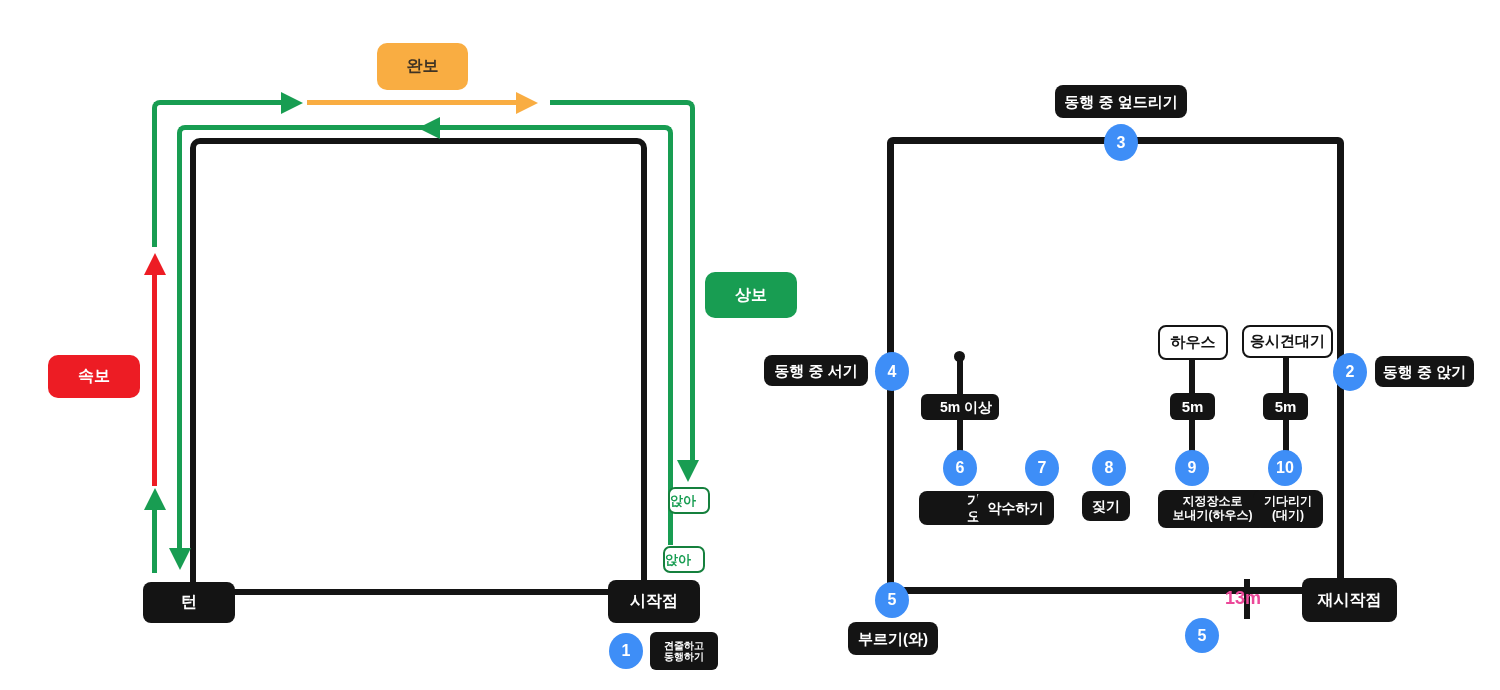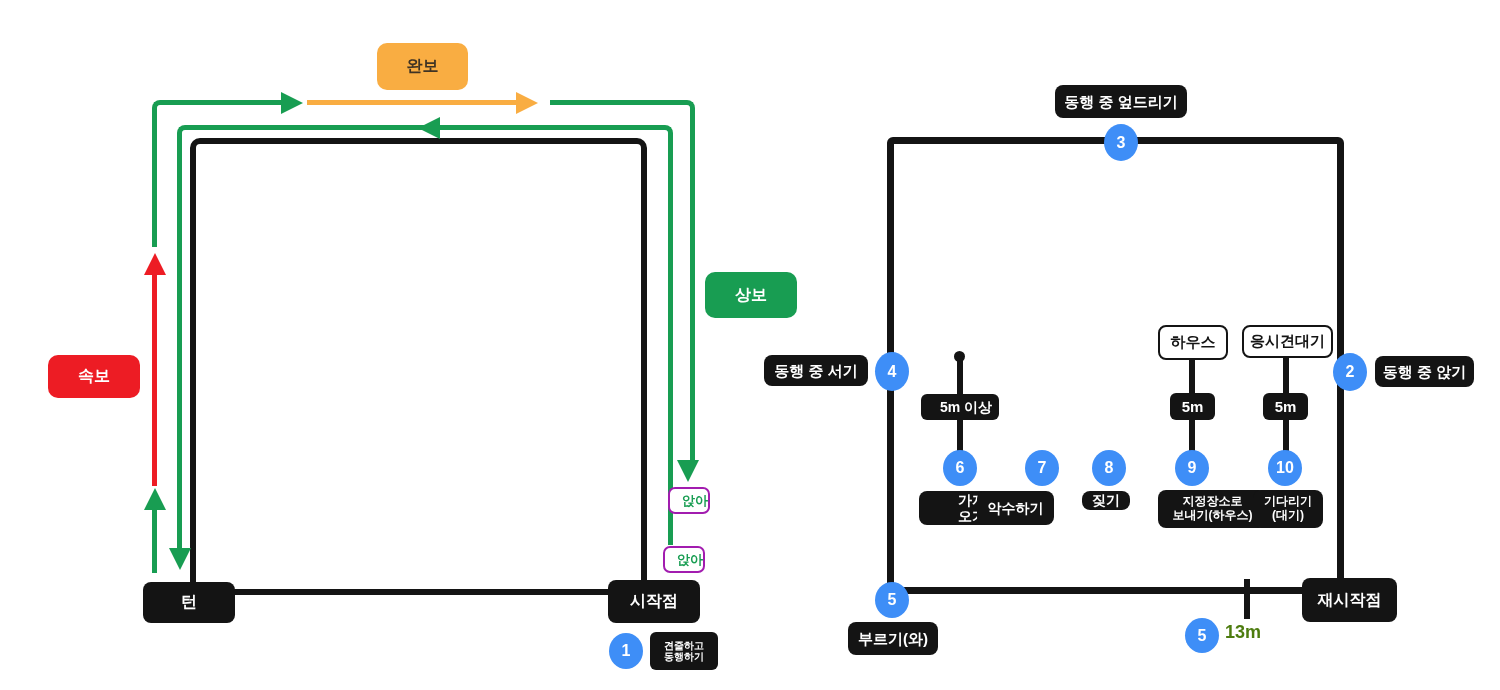--- a/index.html
+++ b/index.html
@@ -5,33 +5,33 @@
   html,body{margin:0;padding:0;background:#fff;}
   #stage{
     position:relative;width:1500px;height:690px;background:#ffffff;overflow:hidden;
     font-family:"Liberation Sans","DejaVu Sans",sans-serif;
   }
   .abs{position:absolute;}
   
   .kbox{
     position:absolute;background:#141414;color:#ffffff;border-radius:8px;
     display:flex;flex-direction:column;align-items:center;justify-content:center;
-    font-weight:700;text-align:left;line-height:1.15;box-sizing:border-box;
+    font-weight:700;text-align:right;line-height:1.15;box-sizing:border-box;
   }
   .kbox span:empty{display:none;}
   
   .wbox{
     position:absolute;background:#ffffff;border:2px solid #141414;border-radius:8px;
     display:flex;align-items:center;justify-content:center;font-weight:700;color:#141414;
     box-sizing:border-box;text-align:center;
   }
   
   .gbox{
-    position:absolute;background:#ffffff;border:2px solid #a21caf;border-radius:7px;
-    display:flex;align-items:center;justify-content:flex-end;font-weight:700;color:#189d52;
+    position:absolute;background:#ffffff;border:2px solid #15803d;border-radius:7px;
+    display:flex;align-items:center;justify-content:flex-start;font-weight:700;color:#189d52;
     font-size:13px;box-sizing:border-box;
   }
   
   .badge{
     position:absolute;background:#3e8ef7;color:#ffffff;border-radius:50%;
     display:flex;align-items:center;justify-content:center;font-weight:700;font-size:16px;
   }
   .line{position:absolute;background:#141414;}
   .tri{position:absolute;width:0;height:0;}
   .field{position:absolute;box-sizing:border-box;border:6px solid #141414;border-radius:10px;background:transparent;}
@@ -157,21 +157,21 @@
   </div>
 
   <div class="kbox" style="left:919px;top:491px;width:76px;height:34px;font-size:14px;padding-left:39px;">
     <span>가져오기</span>
 
   </div>
   <div class="kbox" style="left:977px;top:491px;width:77px;height:34px;font-size:14px;">
     <span>악수하기</span>
 
   </div>
-  <div class="kbox" style="left:1082px;top:491px;width:48px;height:19px;font-size:14px;">
+  <div class="kbox" style="left:1082px;top:491px;width:48px;height:30px;font-size:14px;">
     <span>짖기</span>
 
   </div>
   <div class="kbox" style="left:1138px;top:490px;width:109px;height:38px;font-size:12px;margin-left:20px;">
     <span>지정장소로</span>
     <span>보내기(하우스)</span>
   </div>
   <div class="kbox" style="left:1253px;top:490px;width:70px;height:38px;font-size:12px;">
     <span>기다리기</span>
     <span>(대기)</span>
@@ -181,19 +181,19 @@
     <span>5</span>
   </div>
   <div class="kbox" style="left:848px;top:622px;width:90px;height:33px;font-size:15px;">
     <span>부르기(와)</span>
   </div>
 
   <div class="line" style="left:1244px;top:579px;width:6px;height:40px;"></div>
   <div class="badge" style="left:1185px;top:618px;width:34px;height:35px;">
     <span>5</span>
   </div>
-  <div class="abs" style="left:1225px;top:622px;font-size:18px;font-weight:700;color:#4d7c0f;"><span>13m</span></div>
+  <div class="abs" style="left:1225px;top:588px;font-size:18px;font-weight:700;color:#ec4899;"><span>13m</span></div>
 
   <div class="kbox" style="left:1302px;top:578px;width:95px;height:44px;font-size:16px;">
     <span>재시작점</span>
   </div>
 
 </div>
 
 </body></html>

